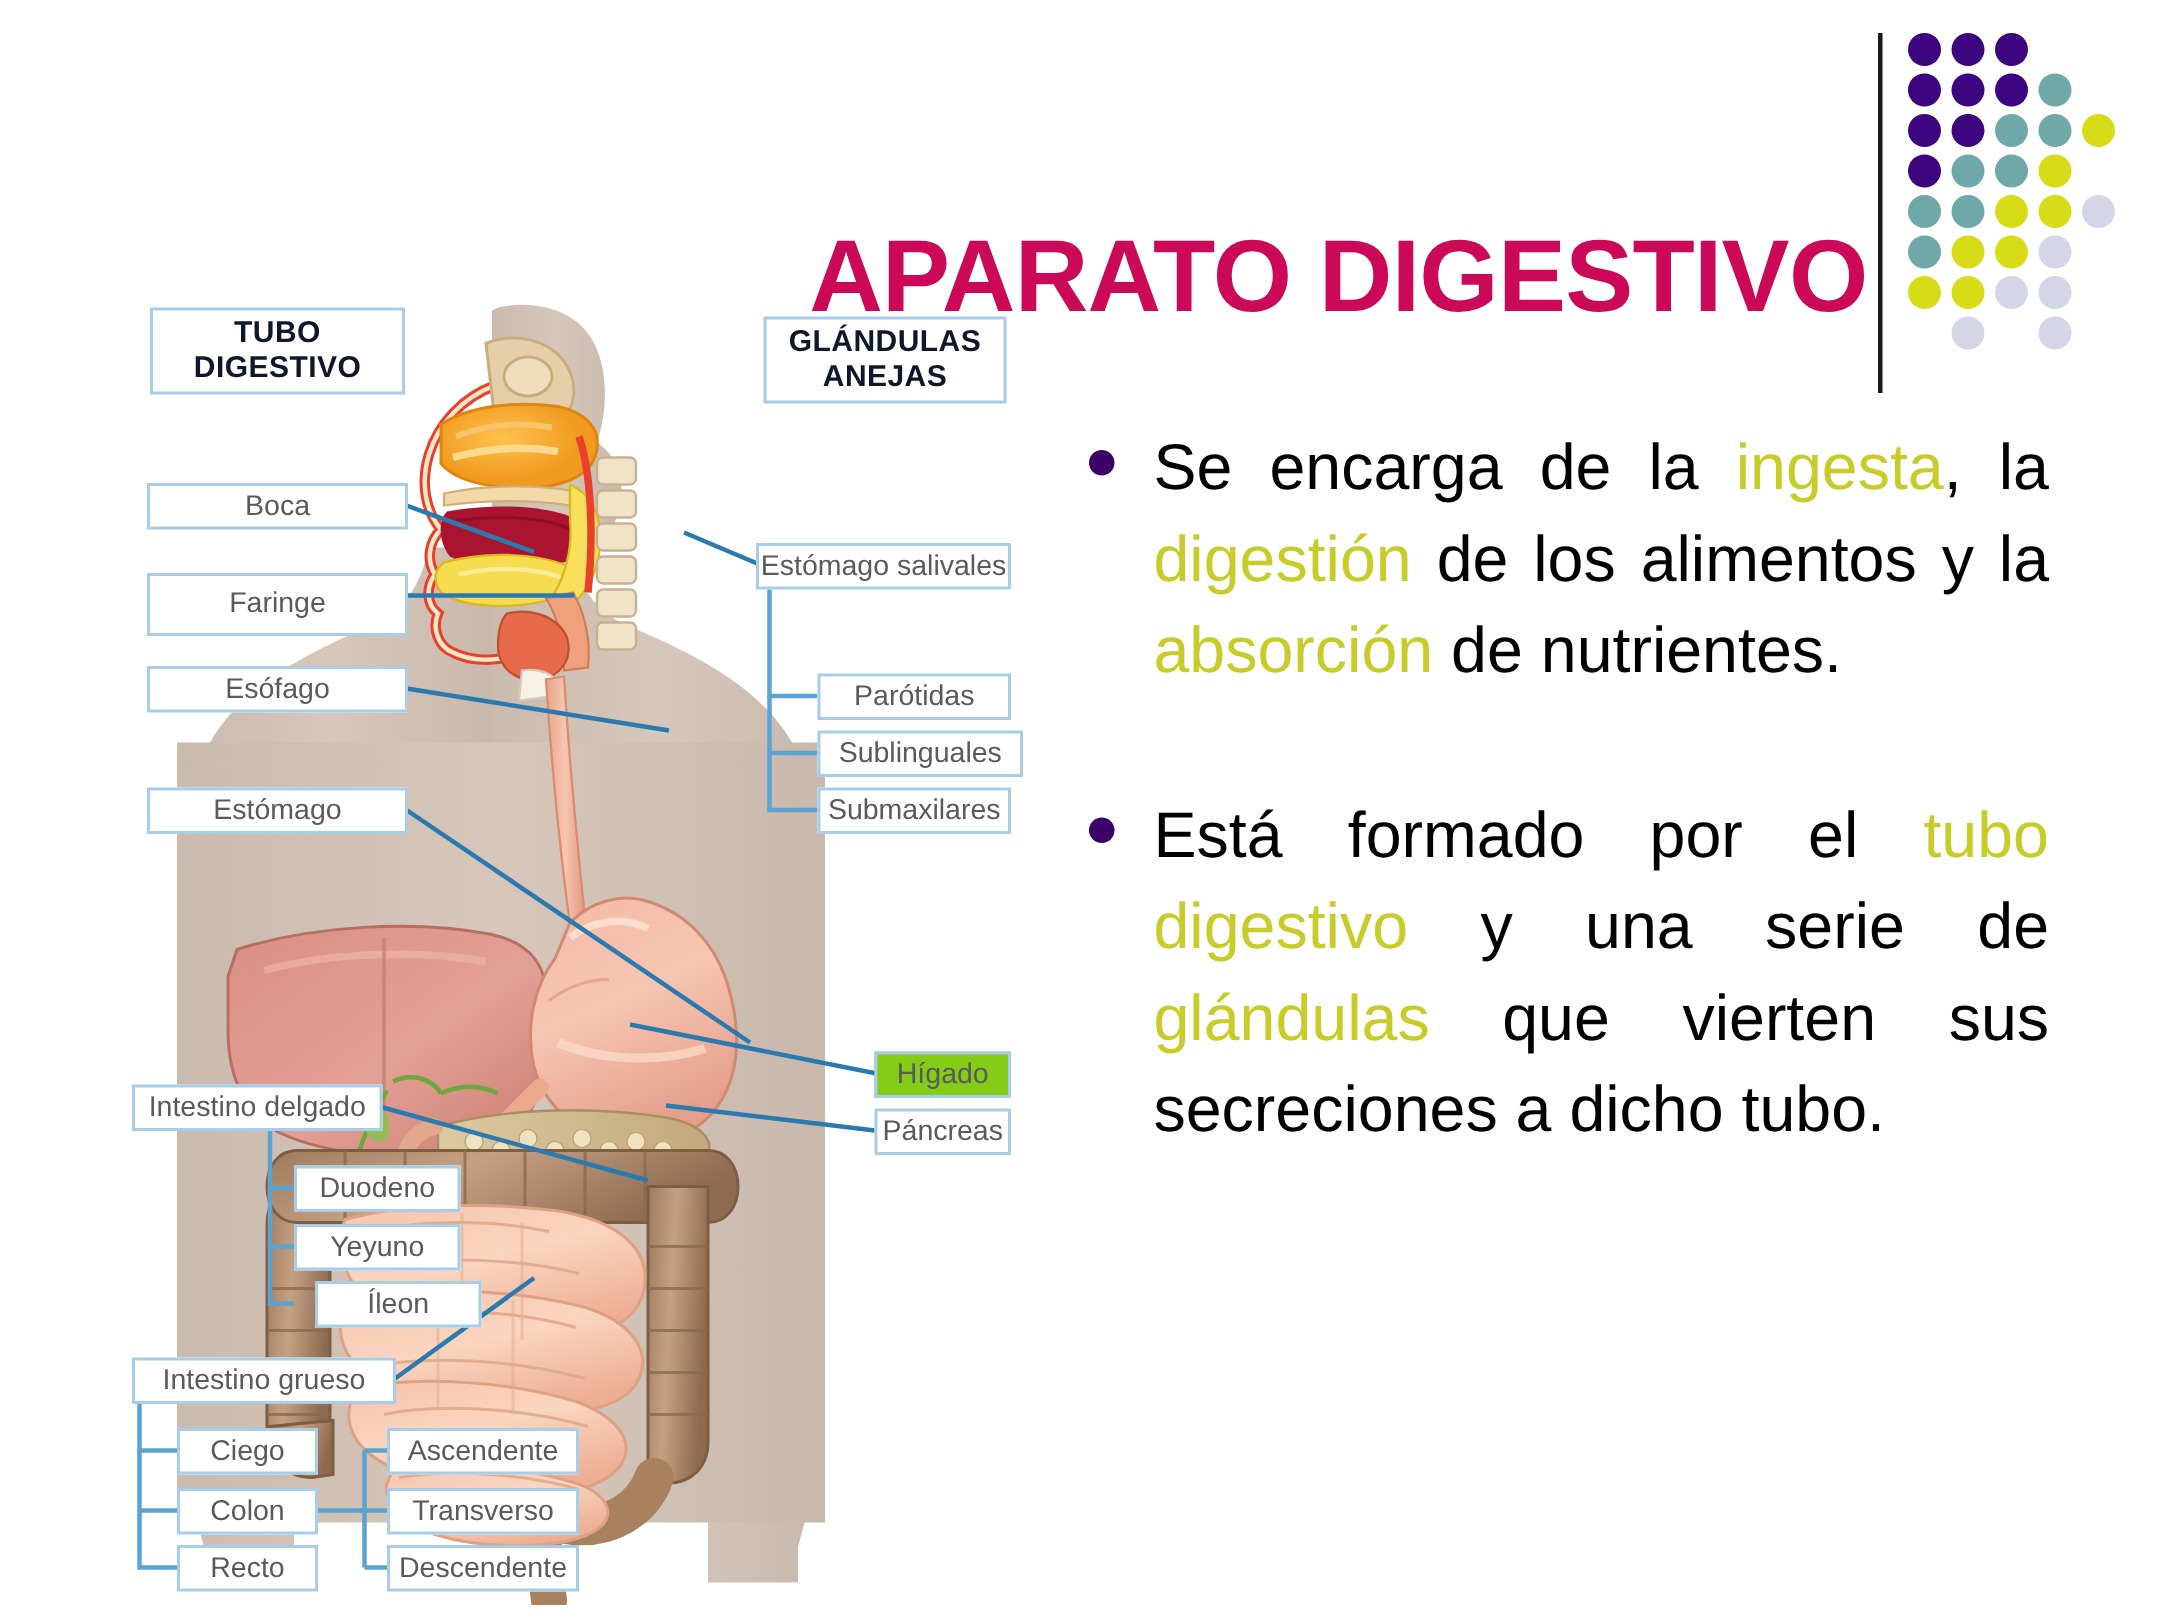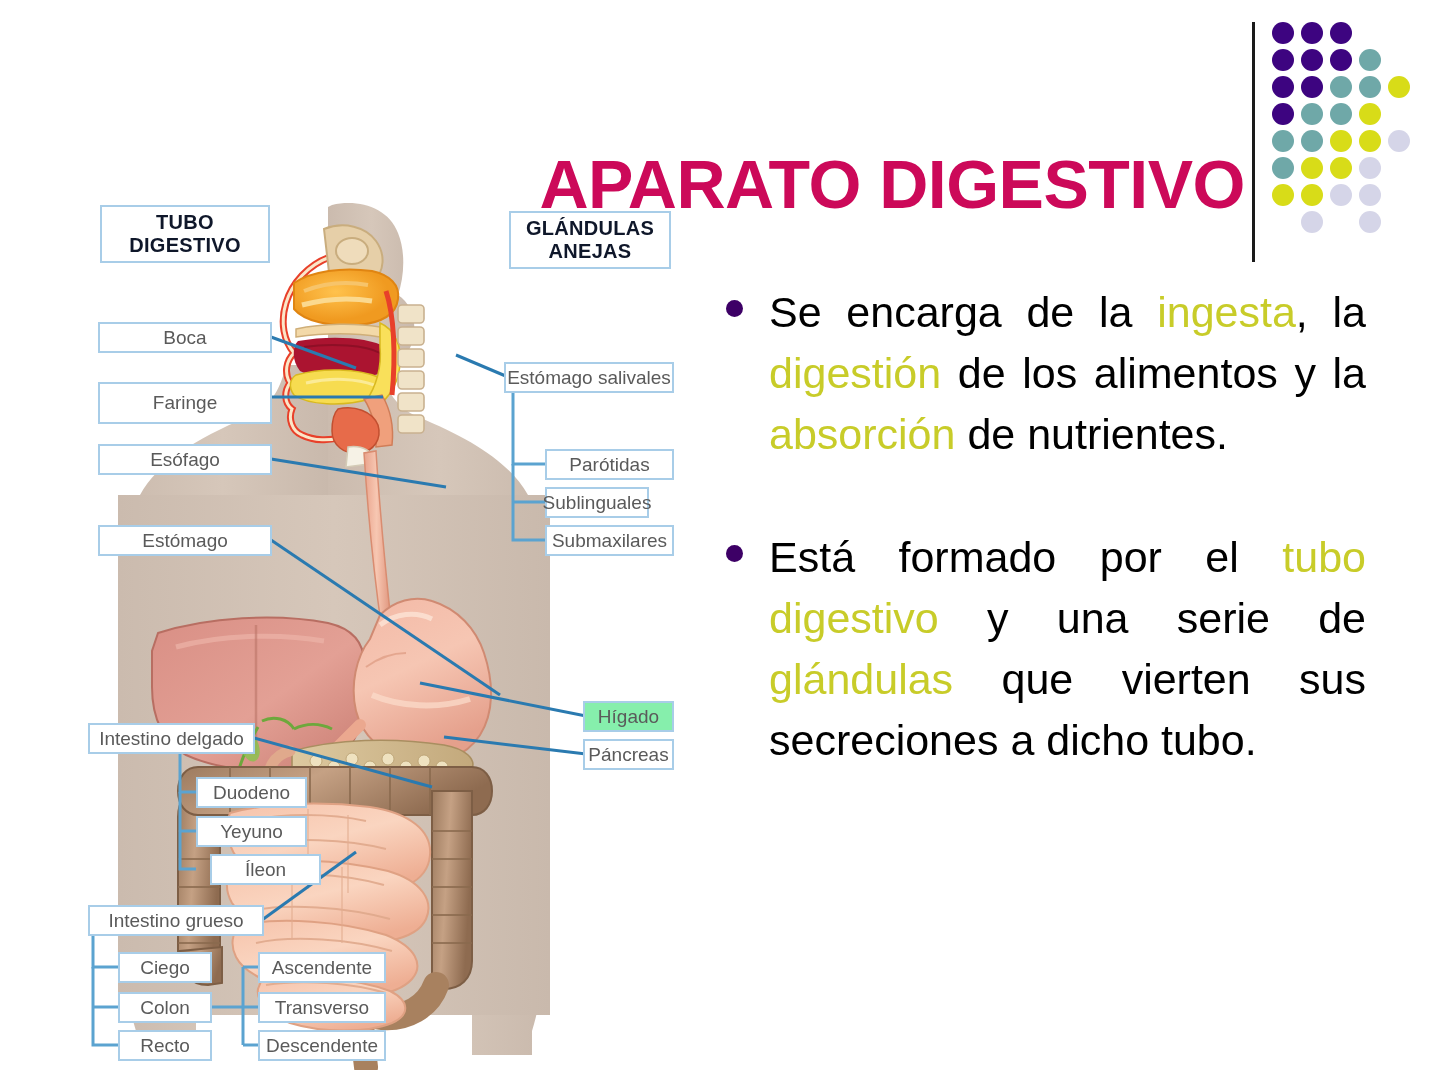--- a/index.html
+++ b/index.html
@@ -447,24 +447,24 @@
 <div class="lbl" style="left: 118px; top: 952px; width: 94px; height: 31px; border-color: rgb(168, 205, 232); background: rgb(255, 255, 255);">Ciego</div>
 <div class="lbl" style="left: 118px; top: 992px; width: 94px; height: 31px; border-color: rgb(168, 205, 232); background: rgb(255, 255, 255);">Colon</div>
 <div class="lbl" style="left: 118px; top: 1030px; width: 94px; height: 31px; border-color: rgb(168, 205, 232); background: rgb(255, 255, 255);">Recto</div>
 
 <div class="lbl" style="left: 258px; top: 952px; width: 128px; height: 31px; border-color: rgb(168, 205, 232); background: rgb(255, 255, 255);">Ascendente</div>
 <div class="lbl" style="left: 258px; top: 992px; width: 128px; height: 31px; border-color: rgb(168, 205, 232); background: rgb(255, 255, 255);">Transverso</div>
 <div class="lbl" style="left: 258px; top: 1030px; width: 128px; height: 31px; border-color: rgb(168, 205, 232); background: rgb(255, 255, 255);">Descendente</div>
 
 <div class="lbl" style="left: 504px; top: 362px; width: 170px; height: 31px; border-color: rgb(168, 205, 232); background: rgb(255, 255, 255);">Estómago salivales</div>
 <div class="lbl" style="left: 545px; top: 449px; width: 129px; height: 31px; border-color: rgb(168, 205, 232); background: rgb(255, 255, 255);">Parótidas</div>
-<div class="lbl" style="left: 545px; top: 487px; width: 104px; height: 31px; border-color: rgb(168, 205, 232); background: rgb(255, 255, 255);">Sublinguales</div>
+<div class="lbl" style="left: 545px; top: 487px; width: 137px; height: 31px; border-color: rgb(168, 205, 232); background: rgb(255, 255, 255);">Sublinguales</div>
 <div class="lbl" style="left: 545px; top: 525px; width: 129px; height: 31px; border-color: rgb(168, 205, 232); background: rgb(255, 255, 255);">Submaxilares</div>
 
-<div class="lbl" style="left: 583px; top: 701px; width: 91px; height: 31px; border-color: rgb(168, 205, 232); background: #86efac;">Hígado</div>
+<div class="lbl" style="left: 583px; top: 701px; width: 91px; height: 31px; border-color: rgb(168, 205, 232); background: #84cc16;">Hígado</div>
 <div class="lbl" style="left: 583px; top: 739px; width: 91px; height: 31px; border-color: rgb(168, 205, 232); background: rgb(255, 255, 255);">Páncreas</div>
 
 <div id="body-text">
   <div class="bullet-row">
     <div class="bullet-dot" style="background: rgb(61, 0, 102);"></div>
     <div class="bullet-text"><span>Se encarga de la </span><span class="hl" style="color: rgb(200, 204, 41);">ingesta</span><span>, la </span><span class="hl" style="color: rgb(200, 204, 41);">digestión</span><span> de los alimentos y la </span><span class="hl" style="color: rgb(200, 204, 41);">absorción</span><span> de nutrientes.</span></div>
   </div>
   <div class="bullet-row">
     <div class="bullet-dot" style="background: rgb(61, 0, 102);"></div>
     <div class="bullet-text"><span>Está formado por el </span><span class="hl" style="color: rgb(200, 204, 41);">tubo digestivo</span><span> y una serie de </span><span class="hl" style="color: rgb(200, 204, 41);">glándulas</span><span> que vierten sus secreciones a dicho tubo.</span></div>

